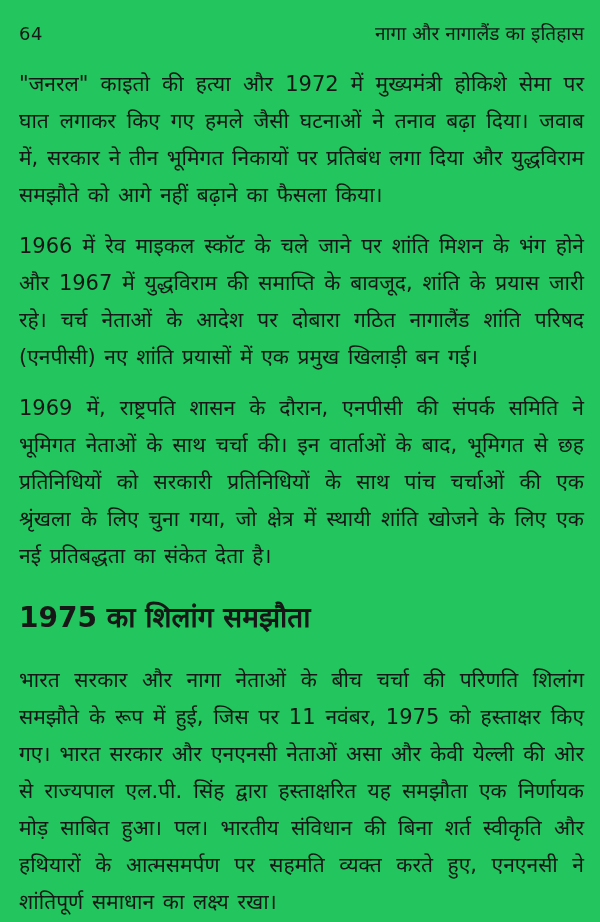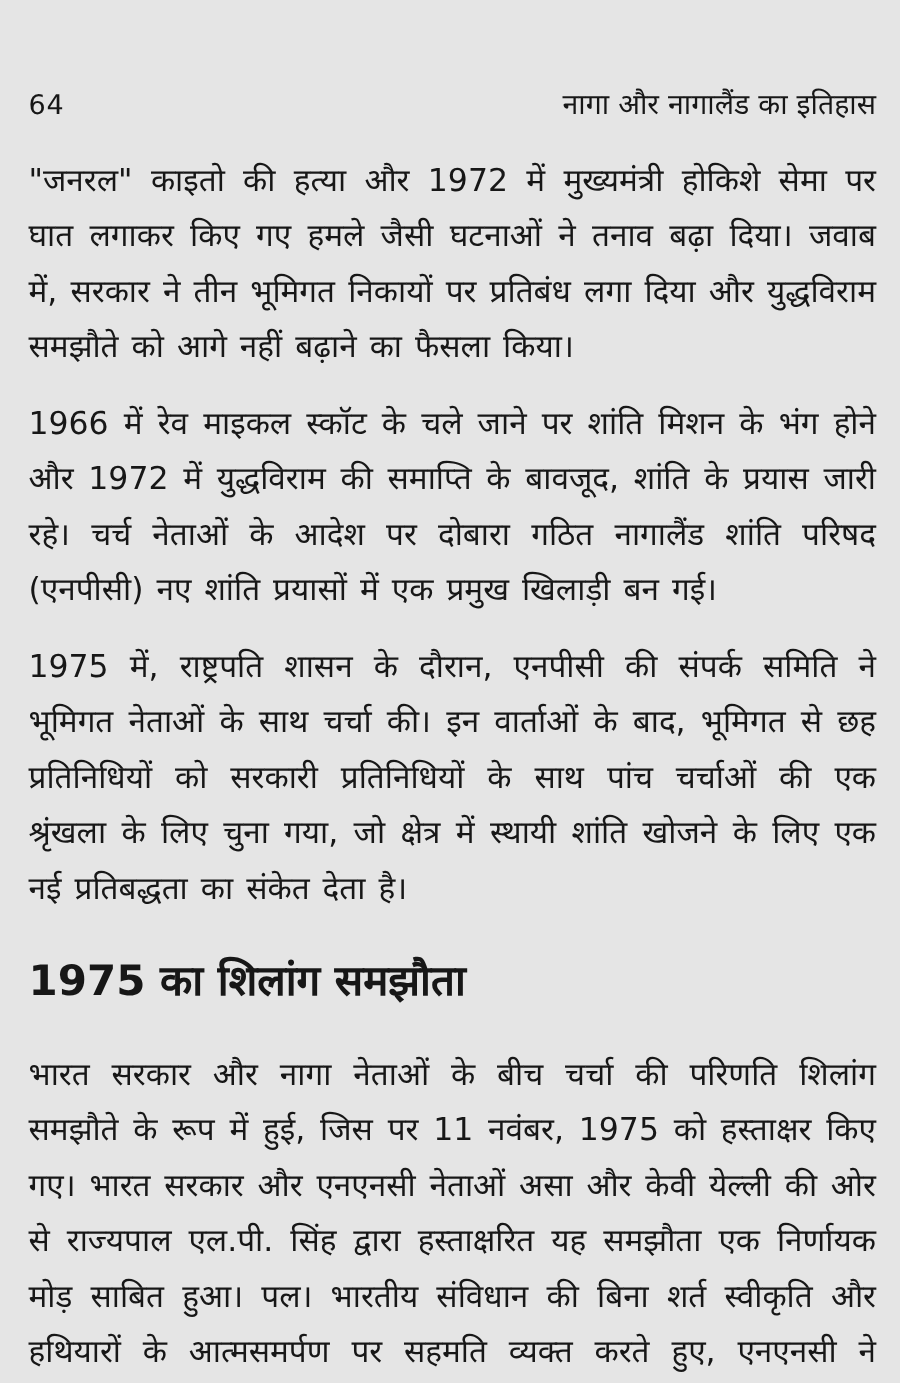--- a/index.html
+++ b/index.html
@@ -5,39 +5,38 @@
   html, body {
     margin: 0;
     padding: 0;
     background: #ffffff;
   }
   .page {
     position: relative;
     width: 600px;
     height: 922px;
     box-sizing: border-box;
-    background: #e5e5e5;
+    background: #22c55e;
     color: #171717;
     font-family: "DejaVu Sans", sans-serif;
     padding: 20px 16px 0 19px;
     overflow: hidden;
   }
   .page-header {
     display: flex;
     justify-content: space-between;
     align-items: baseline;
     margin-bottom: 20px;
   }
   .page-number {
     font-size: 18px;
     letter-spacing: 0.5px;
   }
   .running-title {
     font-size: 19px;
-    margin-top: 36px;
   }
   .page-body p {
     font-size: 21px;
     line-height: 37px;
     text-align: justify;
     margin: 0 0 14px 0;
     word-spacing: 2px;
   }
   .section-heading {
     font-size: 28px;
@@ -53,23 +52,23 @@
 
   <header class="page-header">
     <span class="page-number">64</span>
     <span class="running-title">नागा और नागालैंड का इतिहास</span>
   </header>
 
   <main class="page-body">
 
     <p>"जनरल" काइतो की हत्या और 1972 में मुख्यमंत्री होकिशे सेमा पर घात लगाकर किए गए हमले जैसी घटनाओं ने तनाव बढ़ा दिया। जवाब में, सरकार ने तीन भूमिगत निकायों पर प्रतिबंध लगा दिया और युद्धविराम समझौते को आगे नहीं बढ़ाने का फैसला किया।</p>
 
-    <p>1966 में रेव माइकल स्कॉट के चले जाने पर शांति मिशन के भंग होने और 1972 में युद्धविराम की समाप्ति के बावजूद, शांति के प्रयास जारी रहे। चर्च नेताओं के आदेश पर दोबारा गठित नागालैंड शांति परिषद (एनपीसी) नए शांति प्रयासों में एक प्रमुख खिलाड़ी बन गई।</p>
+    <p>1966 में रेव माइकल स्कॉट के चले जाने पर शांति मिशन के भंग होने और 1967 में युद्धविराम की समाप्ति के बावजूद, शांति के प्रयास जारी रहे। चर्च नेताओं के आदेश पर दोबारा गठित नागालैंड शांति परिषद (एनपीसी) नए शांति प्रयासों में एक प्रमुख खिलाड़ी बन गई।</p>
 
-    <p>1975 में, राष्ट्रपति शासन के दौरान, एनपीसी की संपर्क समिति ने भूमिगत नेताओं के साथ चर्चा की। इन वार्ताओं के बाद, भूमिगत से छह प्रतिनिधियों को सरकारी प्रतिनिधियों के साथ पांच चर्चाओं की एक श्रृंखला के लिए चुना गया, जो क्षेत्र में स्थायी शांति खोजने के लिए एक नई प्रतिबद्धता का संकेत देता है।</p>
+    <p>1969 में, राष्ट्रपति शासन के दौरान, एनपीसी की संपर्क समिति ने भूमिगत नेताओं के साथ चर्चा की। इन वार्ताओं के बाद, भूमिगत से छह प्रतिनिधियों को सरकारी प्रतिनिधियों के साथ पांच चर्चाओं की एक श्रृंखला के लिए चुना गया, जो क्षेत्र में स्थायी शांति खोजने के लिए एक नई प्रतिबद्धता का संकेत देता है।</p>
 
     <h2 class="section-heading">1975 का शिलांग समझौता</h2>
 
     <p>भारत सरकार और नागा नेताओं के बीच चर्चा की परिणति शिलांग समझौते के रूप में हुई, जिस पर 11 नवंबर, 1975 को हस्ताक्षर किए गए। भारत सरकार और एनएनसी नेताओं असा और केवी येल्ली की ओर से राज्यपाल एल.पी. सिंह द्वारा हस्ताक्षरित यह समझौता एक निर्णायक मोड़ साबित हुआ। पल। भारतीय संविधान की बिना शर्त स्वीकृति और हथियारों के आत्मसमर्पण पर सहमति व्यक्त करते हुए, एनएनसी ने शांतिपूर्ण समाधान का लक्ष्य रखा।</p>
 
   </main>
 
 </div>
 
 </body></html>

